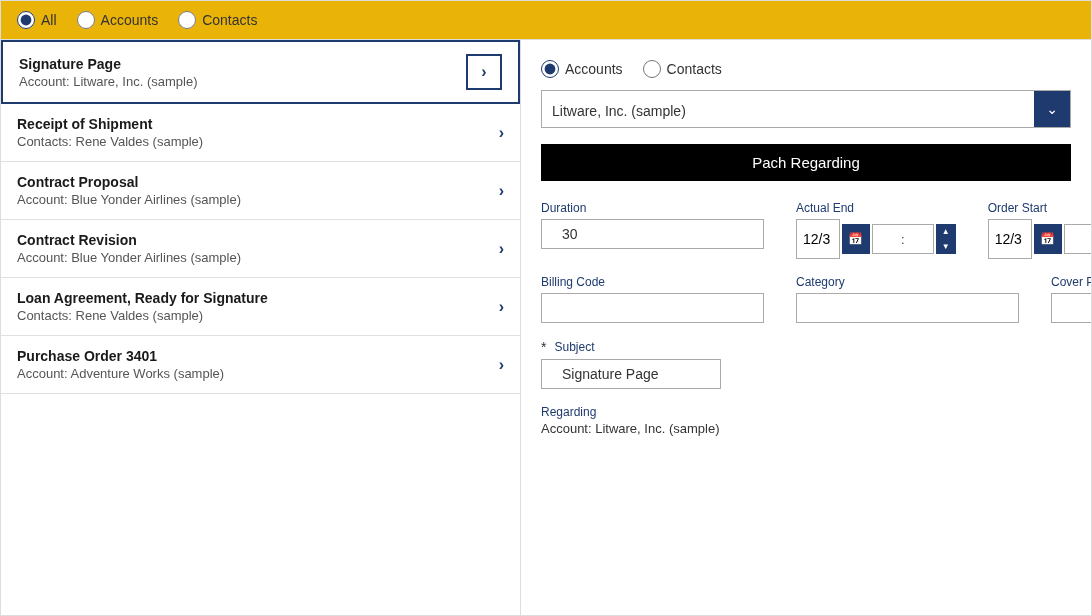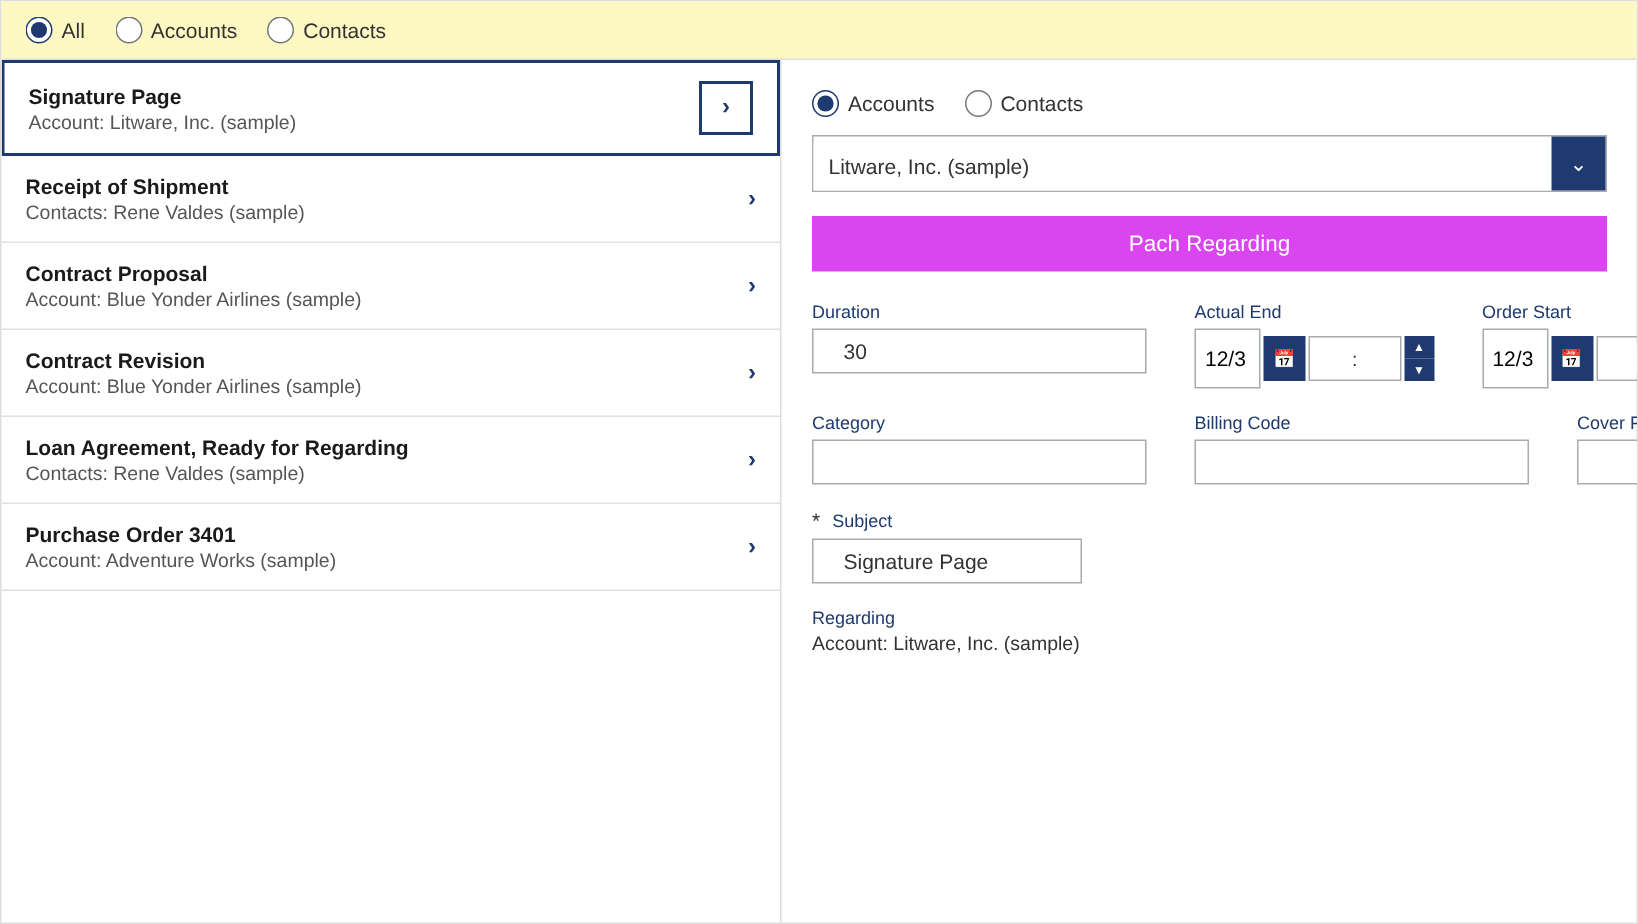--- a/index.html
+++ b/index.html
@@ -20,21 +20,21 @@
       flex-direction: column;
       border: 1px solid #ddd;
     }
     
     .top-bar {
       display: flex;
       align-items: flex-end;
       padding: 10px 16px;
       border-bottom: 1px solid #ddd;
       gap: 24px;
-      background: #fef9c3;
+      background: #eab308;
     }
     .radio-group {
       display: flex;
       align-items: center;
       gap: 20px;
     }
     .radio-item {
       display: flex;
       align-items: center;
       gap: 6px;
@@ -140,21 +140,21 @@
       height: 36px;
       display: flex;
       align-items: center;
       justify-content: center;
       cursor: pointer;
       font-size: 14px;
     }
     .patch-btn {
       display: block;
       width: 100%;
-      background: #d946ef;
+      background: #000000;
       color: #fff;
       border: none;
       padding: 10px;
       font-size: 15px;
       cursor: pointer;
       text-align: center;
       margin-bottom: 20px;
       font-weight: 500;
     }
     .fields-grid {
@@ -312,21 +312,21 @@
       <div class="list-item">
         <div class="list-item-content">
           <div class="list-item-title">Contract Revision</div>
           <div class="list-item-sub">Account: Blue Yonder Airlines (sample)</div>
         </div>
         <span class="chevron-icon">›</span>
       </div>
 
       <div class="list-item">
         <div class="list-item-content">
-          <div class="list-item-title">Loan Agreement, Ready for Regarding</div>
+          <div class="list-item-title">Loan Agreement, Ready for Signature</div>
           <div class="list-item-sub">Contacts: Rene Valdes (sample)</div>
         </div>
         <span class="chevron-icon">›</span>
       </div>
 
       <div class="list-item">
         <div class="list-item-content">
           <div class="list-item-title">Purchase Order 3401</div>
           <div class="list-item-sub">Account: Adventure Works (sample)</div>
         </div>
@@ -399,26 +399,26 @@
               <button style="background:#1e3a6e;color:#fff;border:none;width:20px;height:15px;cursor:pointer;font-size:8px;">▲</button>
               <button style="background:#1e3a6e;color:#fff;border:none;width:20px;height:15px;cursor:pointer;font-size:8px;">▼</button>
             </div>
           </div>
         </div>
       </div>
 
       <div class="fields-grid">
 
         <div class="field-group">
+          <label class="field-label">Billing Code</label>
+          <input class="field-input" type="text" style="">
+        </div>
+
+        <div class="field-group">
           <label class="field-label">Category</label>
-          <input class="field-input" type="text" style="">
-        </div>
-
-        <div class="field-group">
-          <label class="field-label">Billing Code</label>
           <input class="field-input" type="text" style="">
         </div>
 
         <div class="field-group">
           <label class="field-label">Cover Page Name</label>
           <input class="field-input" type="text" style="">
         </div>
       </div>
 
       <div class="subject-row">

